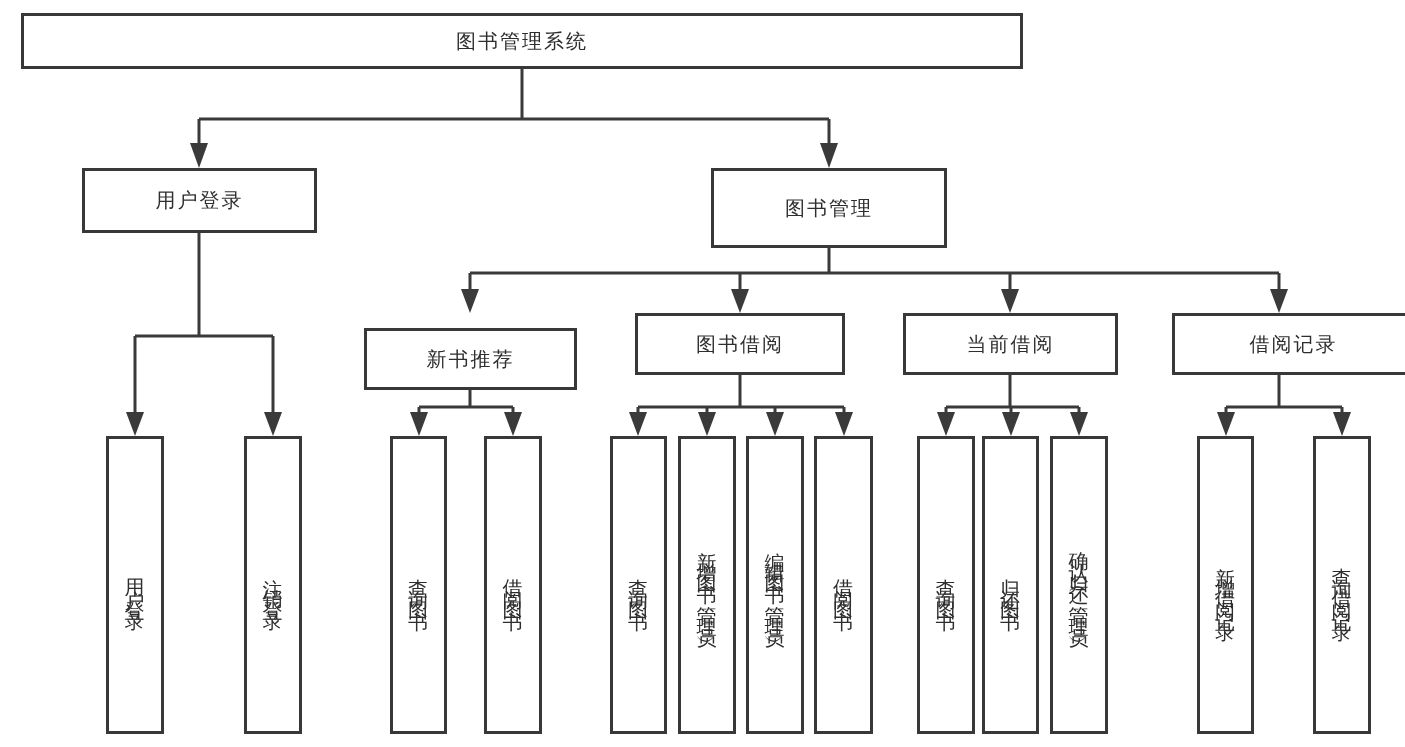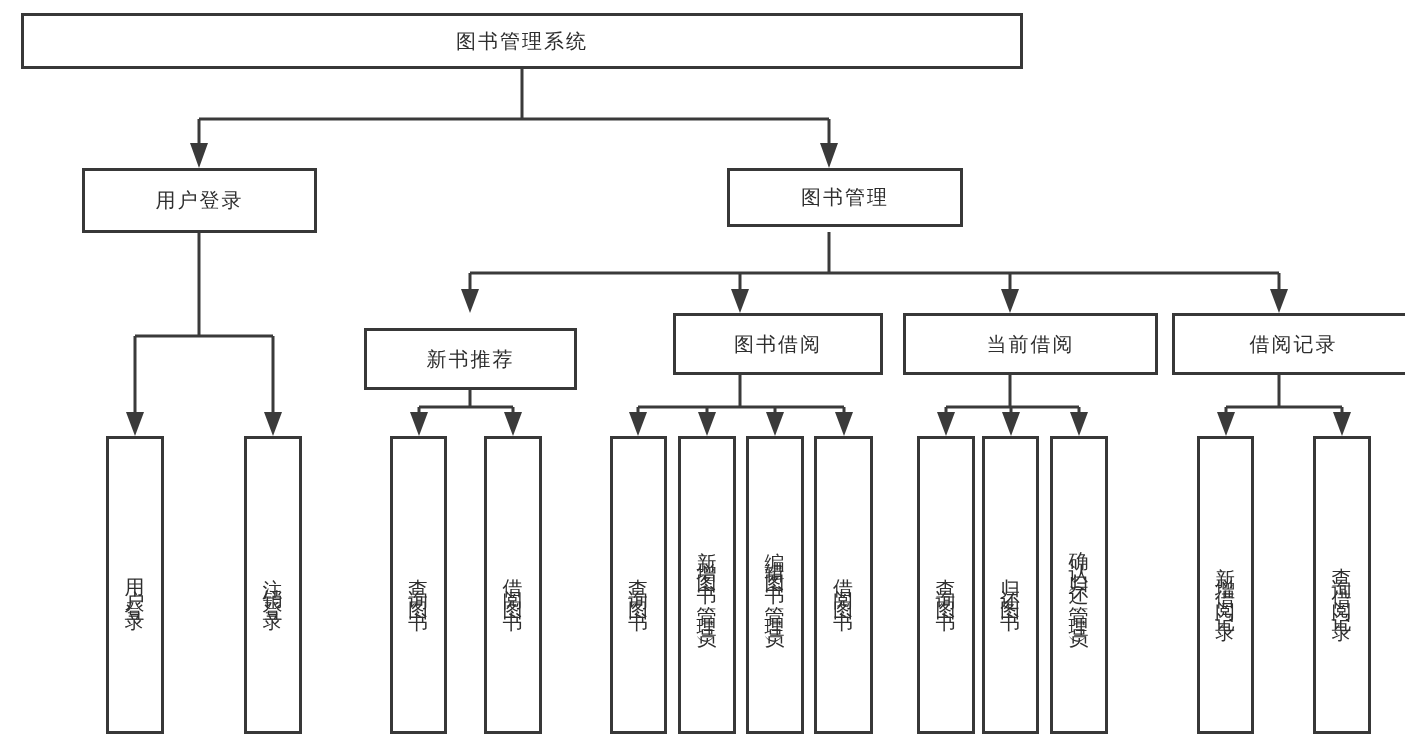--- a/index.html
+++ b/index.html
@@ -34,25 +34,25 @@
     text-orientation: mixed;
     letter-spacing: 11px;
     font-size: 20px;
     color: #2e2e2e;
     line-height: 1;
   }
   
   .n-root   { left: 21px;   top: 13px;  width: 1002px; height: 56px; }
   
   .n-login  { left: 82px;   top: 168px; width: 235px;  height: 65px; }
-  .n-mgmt   { left: 711px;  top: 168px; width: 236px;  height: 59px; margin-left: 16px; }
+  .n-mgmt   { left: 711px;  top: 168px; width: 236px;  height: 80px; }
   
   .n-newrec { left: 364px;  top: 328px; width: 213px;  height: 62px; }
-  .n-borrow { left: 635px;  top: 313px; width: 210px;  height: 62px; margin-left: 38px; }
-  .n-current{ left: 903px;  top: 313px; width: 255px;  height: 62px; }
+  .n-borrow { left: 635px;  top: 313px; width: 210px;  height: 62px; }
+  .n-current{ left: 903px;  top: 313px; width: 215px;  height: 62px; }
   .n-records{ left: 1172px; top: 313px; width: 243px;  height: 62px; }
   
   .leaf { top: 436px; height: 298px; }
   .l-g1a { left: 106px;  width: 58px; }
   .l-g1b { left: 244px;  width: 58px; }
   .l-g2a { left: 390px;  width: 57px; }
   .l-g2b { left: 484px;  width: 58px; }
   .l-g3a { left: 610px;  width: 57px; }
   .l-g3b { left: 678px;  width: 58px; }
   .l-g3c { left: 746px;  width: 58px; }

